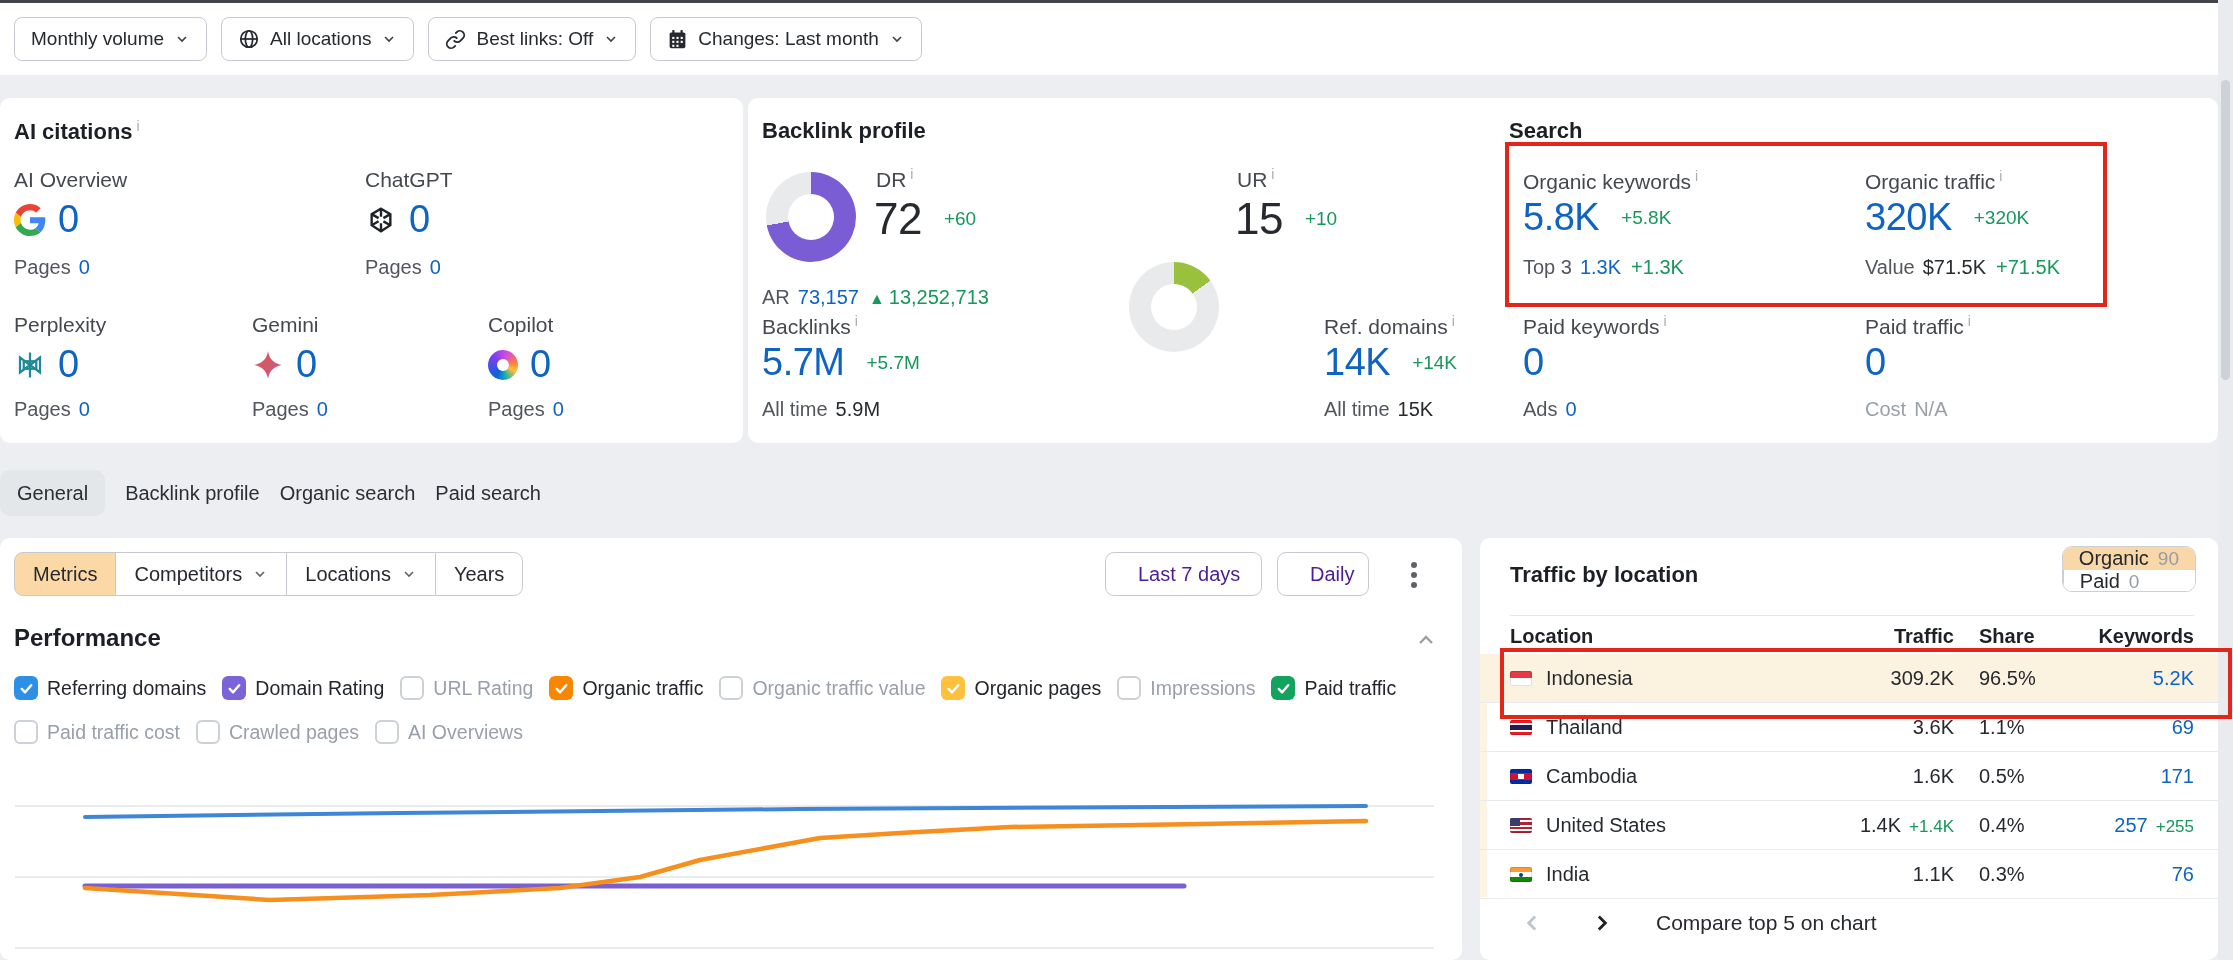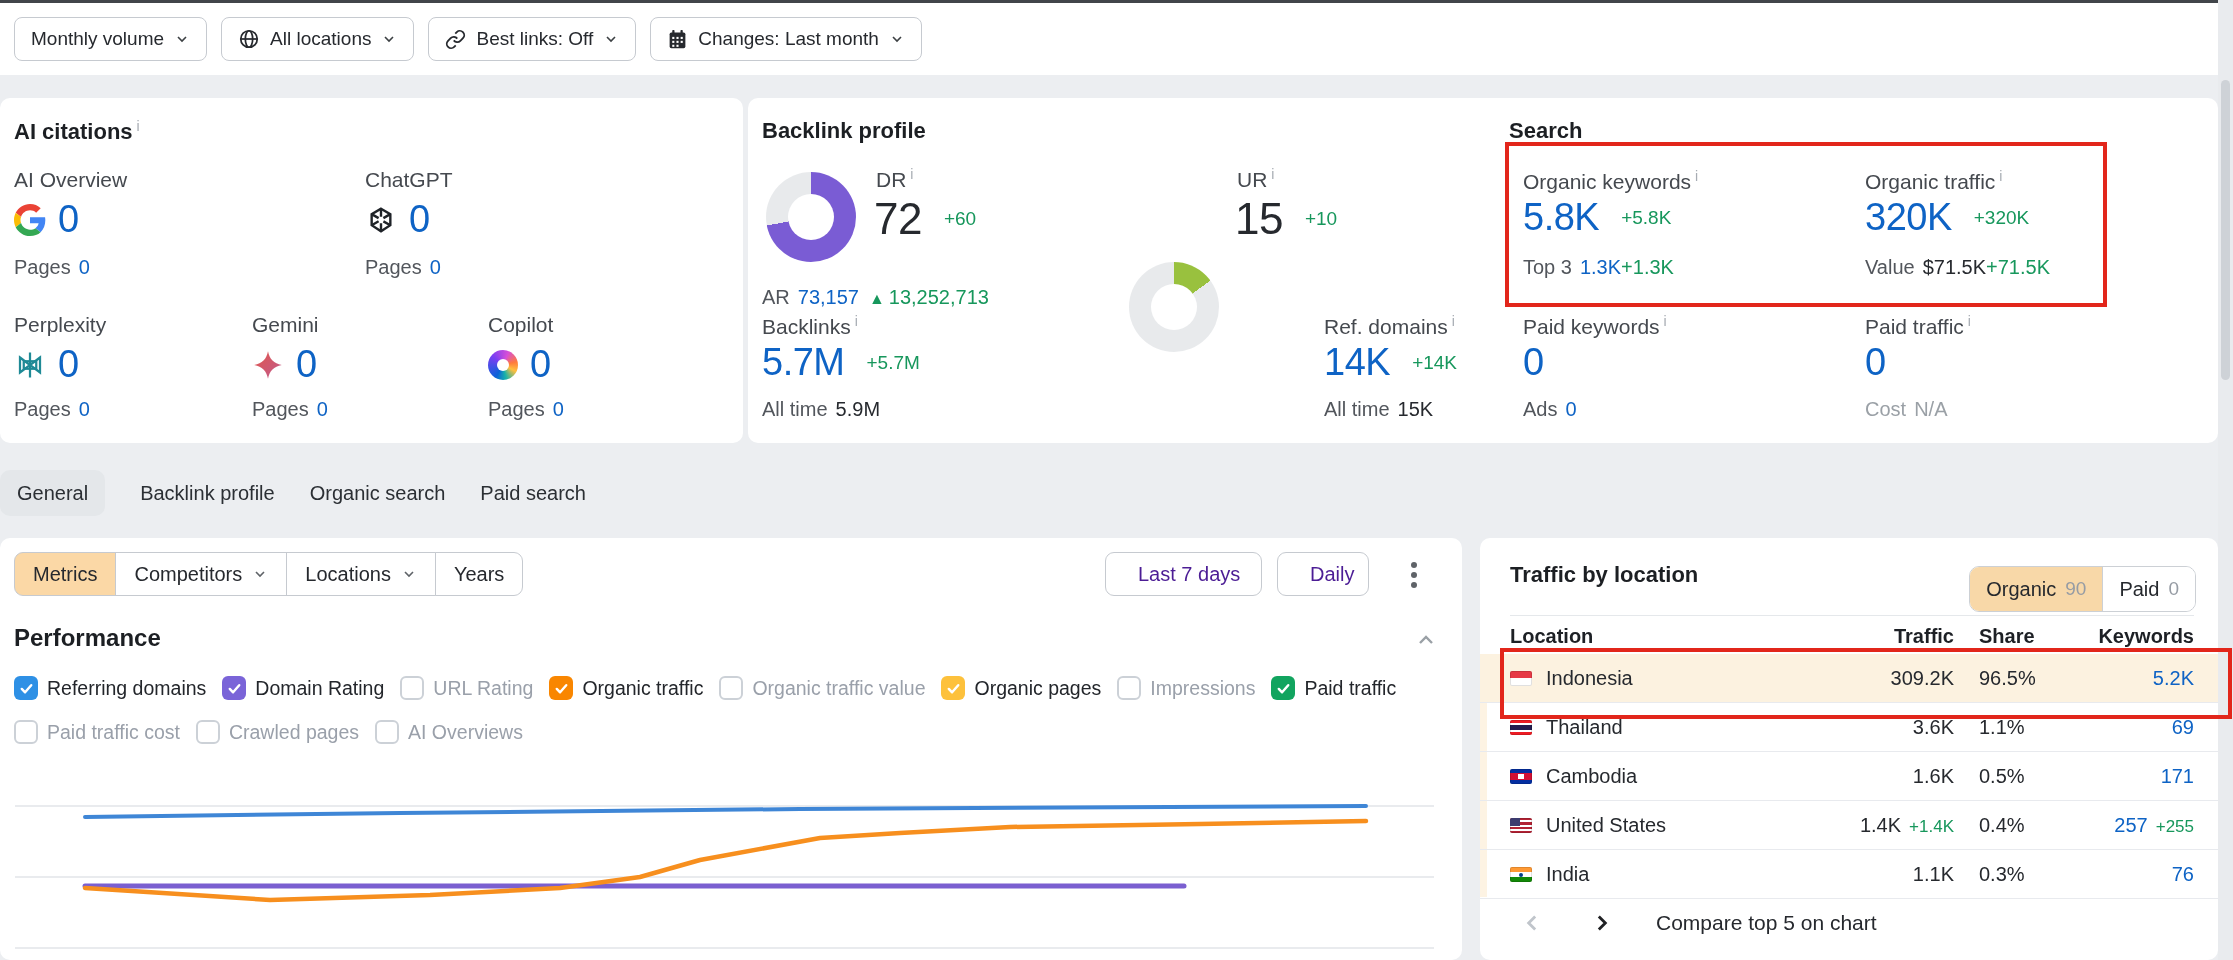--- a/index.html
+++ b/index.html
@@ -18,29 +18,29 @@
   .abs{position:absolute;}
   .cardtitle{font-size:22px;font-weight:bold;color:#1c1f23;white-space:nowrap;}
   sup.info{font-size:14px;color:#a7acb3;margin-left:4px;font-weight:normal;vertical-align:super;}
   .mlabel{font-size:21px;color:#45494f;white-space:nowrap;}
   .bigval{font-size:38px;color:#0e63c5;letter-spacing:-0.5px;white-space:nowrap;}
   .bigval.dark{color:#26292e;font-size:44px;}
   .delta{font-size:19px;color:#17975c;margin-left:10px;white-space:nowrap;}
   .subrow{font-size:20px;color:#52565c;white-space:nowrap;}
   .subrow .lnk{color:#0e63c5;margin-left:8px;}
   .subrow .plain{color:#26292e;margin-left:8px;}
-  .subrow .gdelta{color:#17975c;margin-left:0;}
+  .subrow .gdelta{color:#17975c;margin-left:10px;}
   .subrow.disabled, .subrow.disabled .plain{color:#9aa0a6;}
   .valrow{display:flex;align-items:center;gap:12px;}
   .aiicon{width:32px;height:32px;display:inline-flex;align-items:center;justify-content:center;}
   .donut{width:90px;height:90px;border-radius:50%;position:relative;}
   .donut::after{content:"";position:absolute;inset:22px;background:#fff;border-radius:50%;}
   .donut-dr{background:conic-gradient(#7a5cd4 0 259deg,#e8eaec 259deg 360deg);}
   .donut-ur{background:conic-gradient(#99c13e 0 54deg,#e8eaec 54deg 360deg);}
-  .tabs{position:absolute;left:0;top:470px;height:46px;display:flex;align-items:center;gap:35px;font-size:20px;color:#2b2f34;}
+  .tabs{position:absolute;left:0;top:470px;height:46px;display:flex;align-items:center;gap:20px;font-size:20px;color:#2b2f34;}
   .tab{cursor:pointer;white-space:nowrap;}
   .tab.active{background:#e4e7ea;border-radius:10px;height:46px;line-height:46px;padding:0 17px;}
   .seg{display:flex;position:absolute;left:14px;top:14px;height:44px;}
   .seg .sbtn{display:flex;align-items:center;gap:10px;padding:0 18px;border:1px solid #c6cad0;margin-left:-1px;background:#fff;font-size:20px;color:#26292e;cursor:pointer;white-space:nowrap;}
   .seg .sbtn:first-child{border-radius:9px 0 0 9px;margin-left:0;}
   .seg .sbtn:last-child{border-radius:0 9px 9px 0;}
   .seg .sbtn.active{background:#fbd8a6;border-color:#c6cad0;}
   .wbtn{display:flex;align-items:center;gap:0;height:44px;padding:0 32px;border:1px solid #c6cad0;border-radius:9px;background:#fff;font-size:20px;color:#4c1d95;cursor:pointer;position:absolute;box-sizing:border-box;white-space:nowrap;}
   .kebab{position:absolute;width:8px;cursor:pointer;}
   .kebab i{display:block;width:6px;height:6px;border-radius:50%;background:#5f6368;margin:4px auto;}
@@ -63,21 +63,21 @@
   .kwlink{color:#0e63c5;}
   .flag{width:22px;height:15px;border-radius:2px;box-shadow:0 0 0 1px rgba(0,0,0,.12) inset;flex:0 0 auto;position:relative;overflow:hidden;}
   .flag-indonesia{background:linear-gradient(180deg,#e63946 0 50%,#fff 50%);}
   .flag-thailand{background:linear-gradient(180deg,#ed1c24 0 17%,#fff 17% 34%,#241d4f 34% 66%,#fff 66% 83%,#ed1c24 83%);}
   .flag-cambodia{background:linear-gradient(180deg,#032ea1 0 25%,#d21034 25% 75%,#032ea1 75%);}
   .flag-cambodia::after{content:"";position:absolute;left:8px;top:5px;width:6px;height:5px;background:#fff;}
   .flag-united-states{background:repeating-linear-gradient(180deg,#b22234 0 2.2px,#fff 2.2px 4.4px);}
   .flag-united-states::after{content:"";position:absolute;left:0;top:0;width:10px;height:8px;background:#3c3b6e;}
   .flag-india{background:linear-gradient(180deg,#f93 0 33%,#fff 33% 66%,#128807 66%);}
   .flag-india::after{content:"";position:absolute;left:9px;top:6px;width:4px;height:4px;border-radius:50%;background:#054187;}
-  .toggle{position:absolute;right:22px;top:28px;height:44px;display:flex;border:1px solid #ccd0d5;border-radius:10px;overflow:hidden;}
+  .toggle{position:absolute;right:22px;top:8px;height:44px;display:flex;border:1px solid #ccd0d5;border-radius:10px;overflow:hidden;flex-direction:column;}
   .tseg{display:flex;align-items:center;gap:9px;padding:0 16px;font-size:20px;color:#26292e;background:#fff;cursor:pointer;}
   .tseg.active{background:#f8d8a8;}
   .tseg .cnt{font-size:19px;color:#969ca4;}
   .divider{position:absolute;height:1px;background:#e5e8eb;}
   .footer-nav{position:absolute;display:flex;align-items:center;gap:42px;}
   .fnav{cursor:pointer;display:inline-flex;}
   .footer-label{font-size:21px;color:#26292e;}
   .redbox{position:absolute;border:4px solid #e2261b;pointer-events:none;z-index:5;}
   .scrollbar{position:absolute;right:0;top:0;width:15px;height:960px;background:#e9ebee;}
   .thumb{position:absolute;left:3px;top:80px;width:9px;height:300px;border-radius:5px;background:#ced2d7;}

